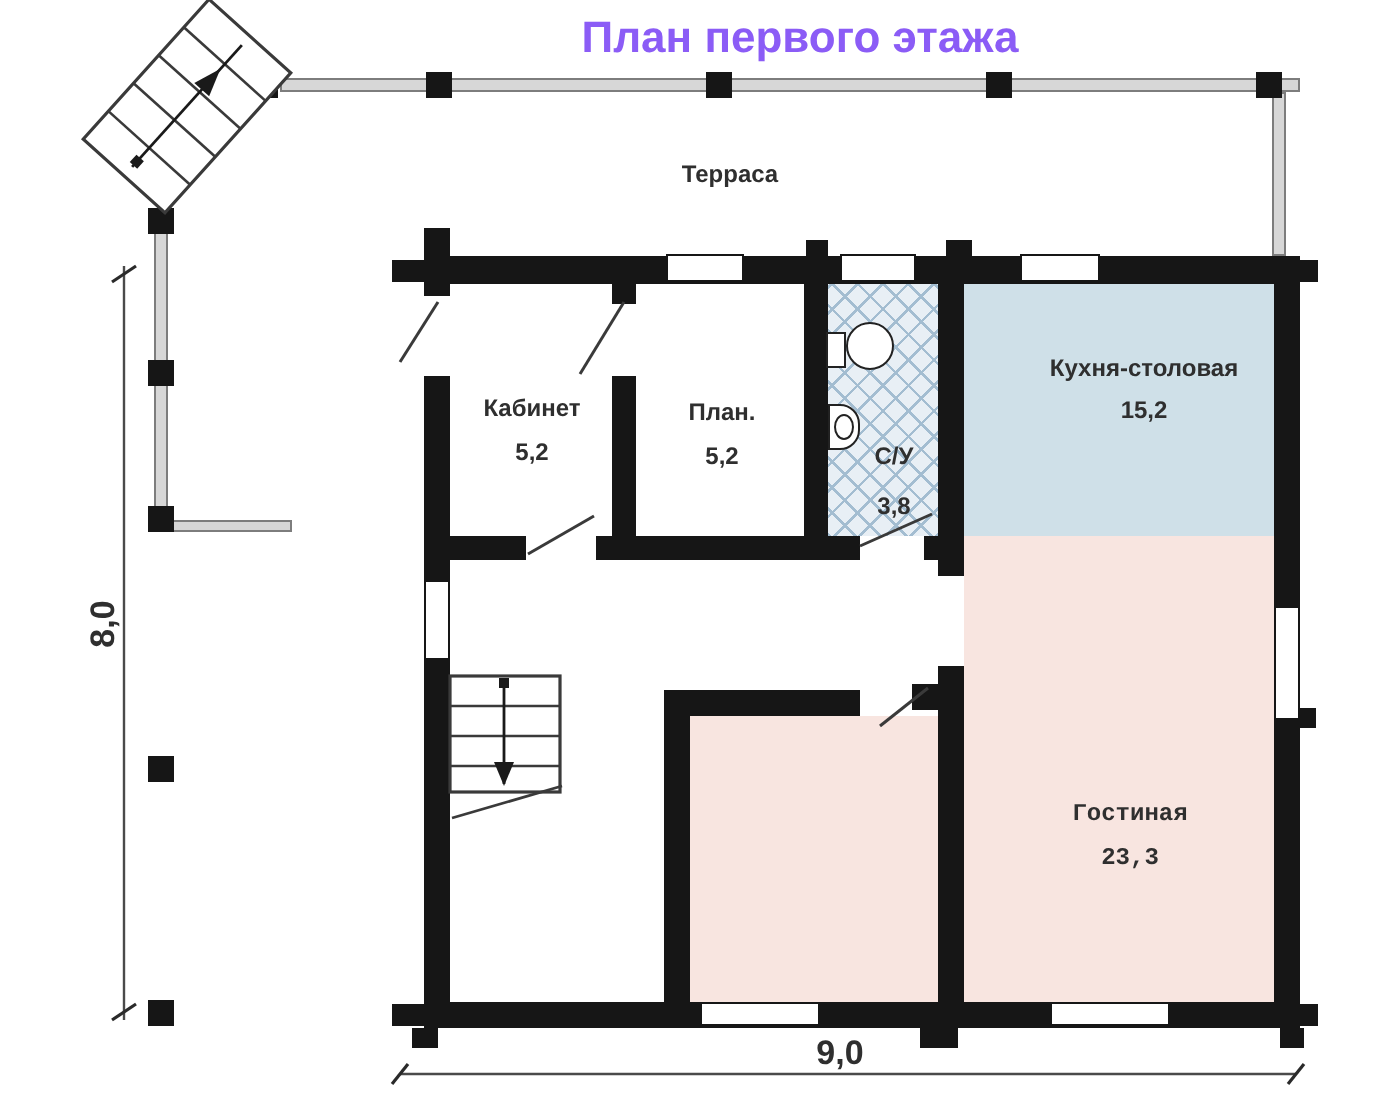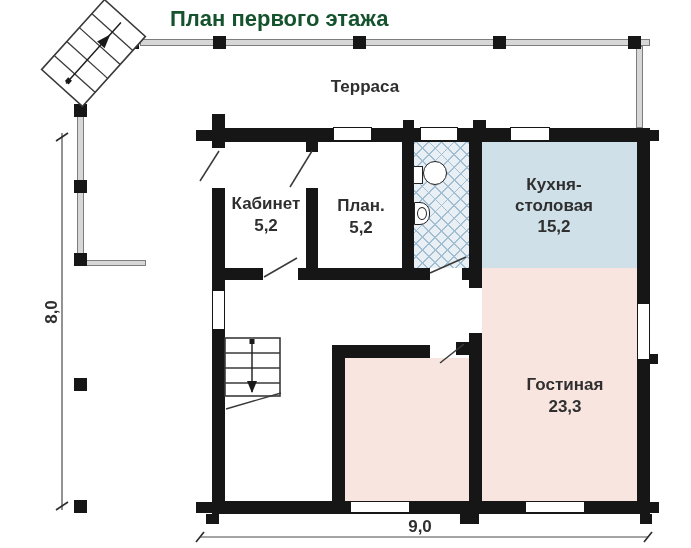--- a/index.html
+++ b/index.html
@@ -14,23 +14,23 @@
   .fill-pink{background:#f8e5e0;}
   .fill-tile{background-color:#e8eff5;
     background-image:repeating-linear-gradient(45deg,#a3bdd1 0 1.3px,transparent 1.3px 9px),
                      repeating-linear-gradient(-45deg,#a3bdd1 0 1.3px,transparent 1.3px 9px);}
   
   .win{position:absolute;background:#fff;border:1.3px solid #161616;box-sizing:border-box;z-index:25;}
   
   .rail{position:absolute;background:#d7d7d7;border:1px solid #7d7d7d;box-sizing:border-box;z-index:8;}
   .post{position:absolute;width:13px;height:13px;background:#161616;z-index:9;}
   
-  .lbl{position:absolute;font-weight:bold;font-size:17px;line-height:22px;text-align:center;z-index:50;}
-  .title{position:absolute;left:170px;top:6px;width:460px;font-weight:bold;
-         font-size:22px;color:#14532d;z-index:50;}
+  .lbl{position:absolute;font-weight:bold;font-size:12px;line-height:22px;text-align:center;z-index:50;}
+  .title{position:absolute;left:170px;top:6px;width:460px;text-align:center;font-weight:bold;
+         font-size:22px;color:#8b5cf6;z-index:50;}
   .dimlbl{position:absolute;font-weight:bold;font-size:17px;text-align:center;z-index:50;}
   .rot{transform:rotate(-90deg);}
   .kitchenlbl{line-height:21px;}
   .sulbl{line-height:25px;}
   
   .fixture{position:absolute;background:#fff;border:1.5px solid #222;box-sizing:border-box;z-index:26;}
   svg.overlay{position:absolute;left:0;top:0;z-index:40;}
 </style>
 </head>
 <body>
@@ -148,25 +148,29 @@
   <div class="lbl" style="left:300px;top:76px;width:130px;">Терраса</div>
 
   <div class="lbl" style="left:211px;top:193px;width:110px;">
     <span>Кабинет</span><br>
     <span>5,2</span>
   </div>
   <div class="lbl" style="left:306px;top:195px;width:110px;">
     <span>План.</span><br>
     <span>5,2</span>
   </div>
-  <div class="lbl kitchenlbl" style="left:490px;top:174px;width:128px;">
+  <div class="lbl sulbl" style="left:414px;top:216px;width:66px;">
+    <span>С/У</span><br>
+    <span>3,8</span>
+  </div>
+  <div class="lbl kitchenlbl" style="left:508px;top:174px;width:128px;">
     <span>Кухня-столовая</span><br>
     <span>15,2</span>
   </div>
-  <div class="lbl" style="left:502px;top:374px;width:126px;">
+  <div class="lbl" style="left:502px;top:396px;width:126px;font-family:Liberation Mono, monospace;">
     <span>Гостиная</span><br>
     <span>23,3</span>
   </div>
 
   <div class="dimlbl rot" style="left:24px;top:302px;width:56px;height:20px;">8,0</div>
   <div class="dimlbl" style="left:390px;top:517px;width:60px;">9,0</div>
 
 </div>
 
 </body></html>

